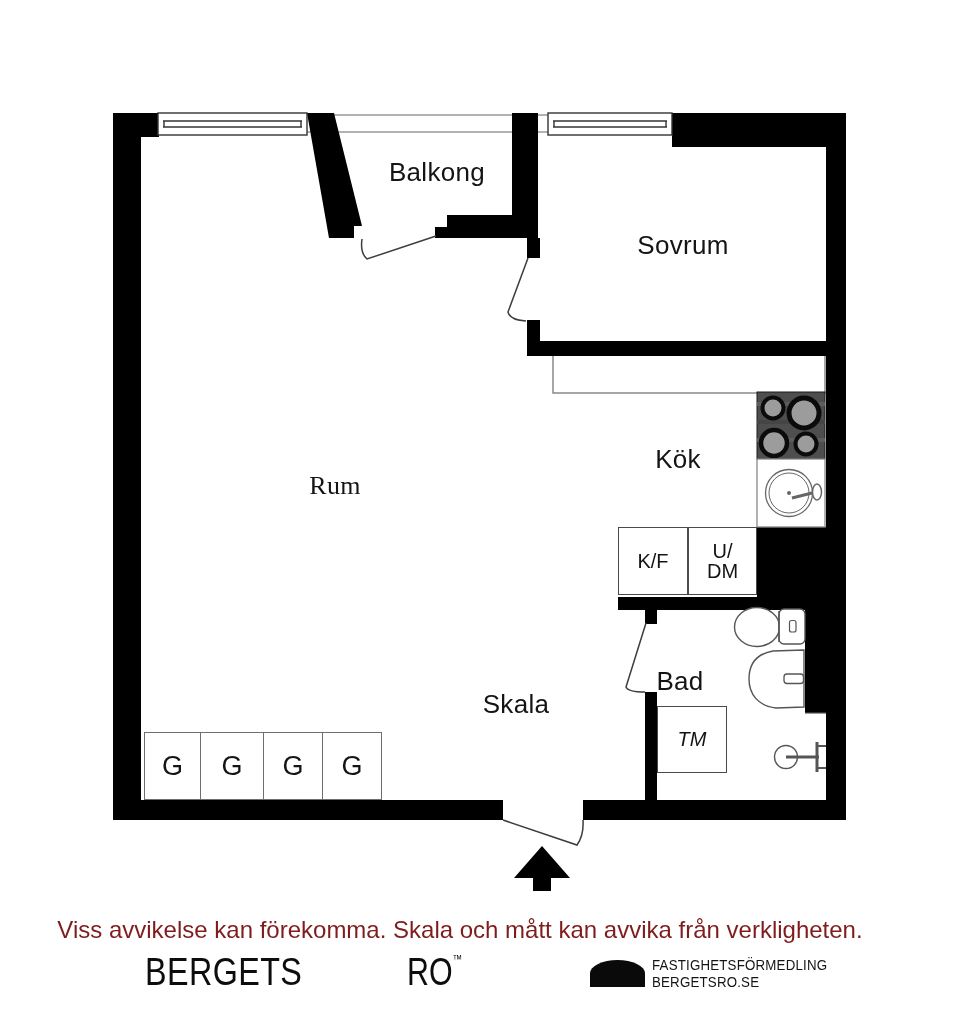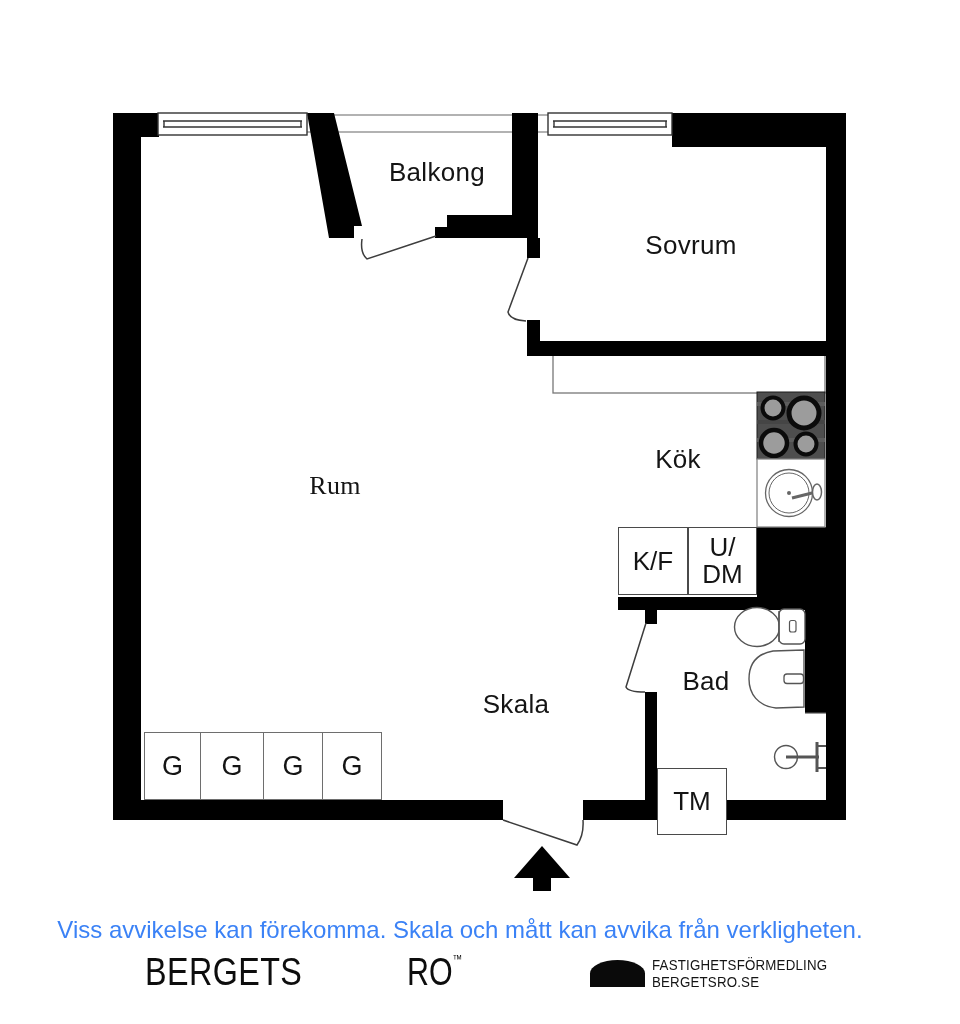--- a/index.html
+++ b/index.html
@@ -2,26 +2,26 @@
 <html><head>
 <meta charset="utf-8">
 <style>
   html,body{margin:0;padding:0;background:#fff;}
   .canvas{position:relative;width:920px;height:1024px;background:#ffffff;overflow:hidden;
           font-family:"Liberation Sans", sans-serif;}
   .plan-svg{position:absolute;left:0;top:0;}
   .lbl{position:absolute;transform:translate(-50%,-50%);font-size:26px;color:#141414;
        white-space:nowrap;letter-spacing:.3px;}
   .ubox{position:absolute;border:1.5px solid #4a4a4a;background:#fff;box-sizing:border-box;
-        display:flex;align-items:center;justify-content:center;font-size:26px;color:#141414;}
+        display:flex;align-items:center;justify-content:center;font-size:20px;color:#141414;}
   .ubox.stack{flex-direction:column;line-height:1.02;}
   .gbox{position:absolute;border:1px solid #6e6e6e;background:#fff;box-sizing:border-box;
         display:flex;align-items:center;justify-content:center;font-size:27px;color:#141414;}
   .disclaimer{position:absolute;left:0;right:0;top:916px;text-align:center;font-size:24px;
-              color:#3b82f6;}
+              color:#7f1d1d;}
   .brand-bergets{position:absolute;left:145px;top:951px;font-size:38px;color:#0d0d0d;
                  transform:scaleX(.85);transform-origin:left top;letter-spacing:.5px;}
   .brand-ro{position:absolute;left:407px;top:951px;font-size:38px;color:#0d0d0d;
             transform:scaleX(.8);transform-origin:left top;}
   .brand-tm{font-size:12px;vertical-align:22px;letter-spacing:0;}
   .dome{position:absolute;left:590px;top:960px;width:55px;height:27px;background:#0a0a0a;
         border-radius:55px 55px 0 0 / 27px 27px 0 0;}
   .agency{position:absolute;left:652px;top:957px;font-size:14px;color:#141414;line-height:1.22;
           transform:scaleX(.95);transform-origin:left top;letter-spacing:.2px;}
 </style>
@@ -121,34 +121,34 @@
       <line x1="817" y1="746" x2="826" y2="746" stroke-width="2"></line>
       <line x1="817" y1="768" x2="826" y2="768" stroke-width="2"></line>
     </g>
 
     <line x1="805" y1="713" x2="826" y2="713" stroke="#555" stroke-width="1.2"></line>
 
     <polygon fill="#000000" points="542,846 514,878 533,878 533,891 551,891 551,878 570,878"></polygon>
   </svg>
 
   <div class="lbl" style="left:437px;top:172px;">Balkong</div>
-  <div class="lbl" style="left:683px;top:245px;margin-left:8px;">Sovrum</div>
+  <div class="lbl" style="left:683px;top:245px;">Sovrum</div>
   <div class="lbl" style="left:335px;top:486px;font-family:Liberation Serif, serif;">Rum</div>
   <div class="lbl" style="left:678px;top:459px;">Kök</div>
   <div class="lbl" style="left:516px;top:704px;">Skala</div>
-  <div class="lbl" style="left:706px;top:681px;">Bad</div>
+  <div class="lbl" style="left:680px;top:681px;">Bad</div>
 
   <div class="ubox" style="left:618px;top:527px;width:70px;height:68px;">
     <span>K/F</span>
   </div>
   <div class="ubox stack" style="left:688px;top:527px;width:69px;height:68px;">
     <span>U/</span>
     <span>DM</span>
   </div>
-  <div class="ubox" style="left:657px;top:768px;width:70px;height:67px;">
+  <div class="ubox" style="left:657px;top:706px;width:70px;height:67px;font-style:italic;">
     <span>TM</span>
   </div>
 
   <div class="gbox" style="left:144px;top:732px;width:57px;height:68px;">
     <span>G</span>
   </div>
   <div class="gbox" style="left:200px;top:732px;width:64px;height:68px;">
     <span>G</span>
   </div>
   <div class="gbox" style="left:263px;top:732px;width:60px;height:68px;">

